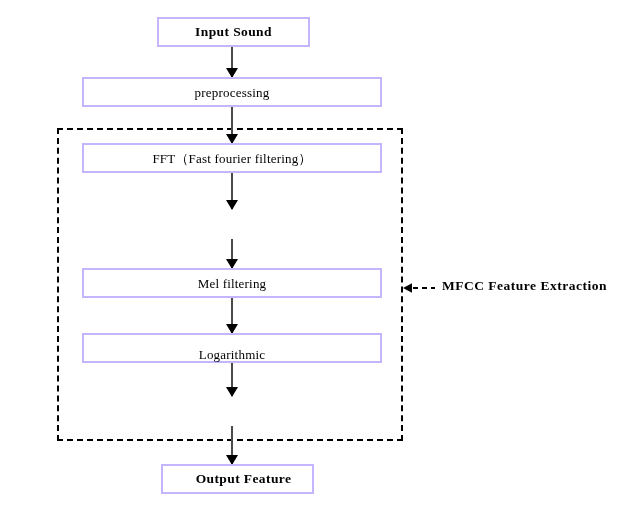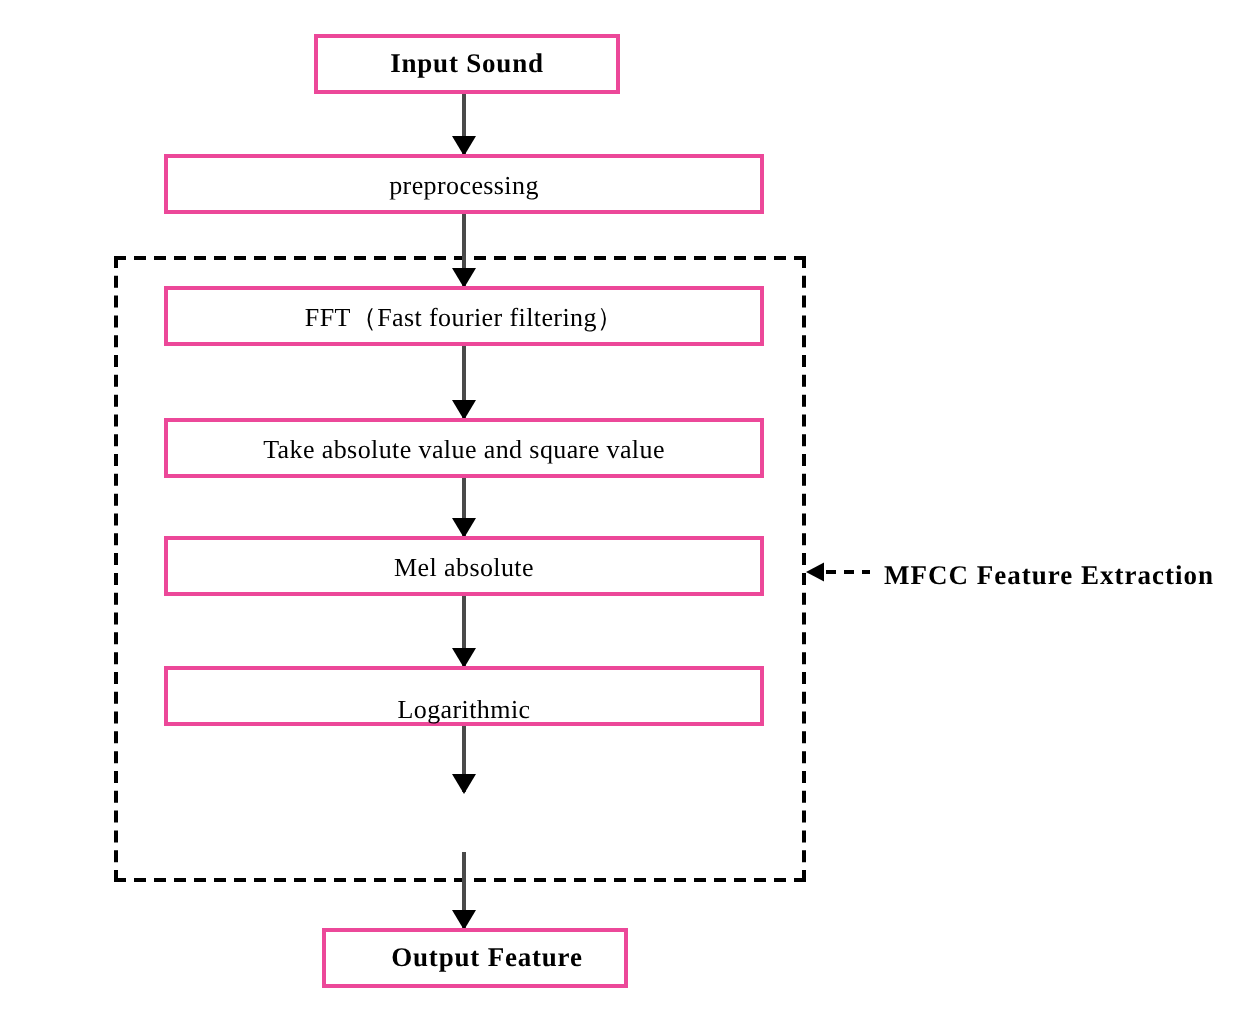--- a/index.html
+++ b/index.html
@@ -21,21 +21,21 @@
     left: 0;
     top: 0;
     width: 625px;
     height: 506px;
   }
 
   
   .node {
     position: absolute;
     box-sizing: border-box;
-    border: 2px solid #ec4899;
+    border: 2px solid #c4b5fd;
     background: #ffffff;
     display: flex;
     align-items: center;
     justify-content: center;
     text-align: center;
     line-height: 1;
     white-space: nowrap;
   }
   .node .node-label {
     display: block;
@@ -87,24 +87,24 @@
     height: 0;
     border-left: 6px solid transparent;
     border-right: 6px solid transparent;
     border-top: 10px solid #000000;
   }
 
   
   #mfcc-annotation {
     position: absolute;
     left: 403px;
-    top: 280px;
+    top: 270px;
     height: 24px;
     display: flex;
-    align-items: flex-start;
+    align-items: flex-end;
   }
   #mfcc-arrow {
     position: relative;
     width: 33px;
     height: 12px;
     display: block;
   }
   #mfcc-annotation .anno-label {
     margin-left: 6px;
     font-weight: bold;
@@ -137,30 +137,27 @@
   </div>
 
   <div class="node stage" style="top:143px;">
     <span class="node-label">FFT（Fast fourier filtering）</span>
   </div>
 
   <div class="connector" style="top:173px; height:36px;">
     <span class="arrowhead"></span>
   </div>
 
-  <div class="node stage" style="top:209px;">
-    <span class="node-label">Take absolute value and square value</span>
-  </div>
 
   <div class="connector" style="top:239px; height:29px;">
     <span class="arrowhead"></span>
   </div>
 
   <div class="node stage" style="top:268px;">
-    <span class="node-label">Mel absolute</span>
+    <span class="node-label">Mel filtering</span>
   </div>
 
   <div class="connector" style="top:298px; height:35px;">
     <span class="arrowhead"></span>
   </div>
 
   <div class="node stage" style="top:333px;align-items:flex-end;">
     <span class="node-label">Logarithmic</span>
   </div>
 

